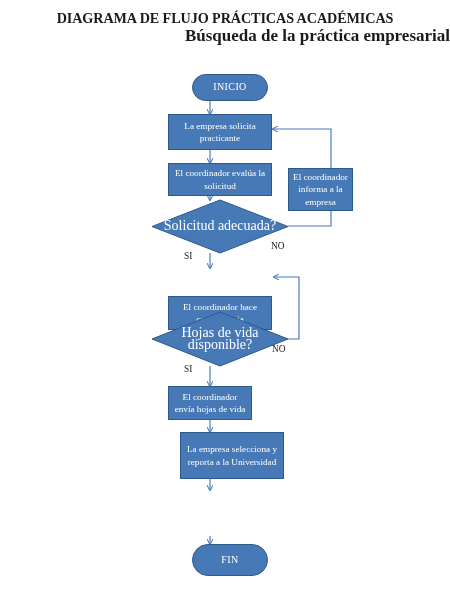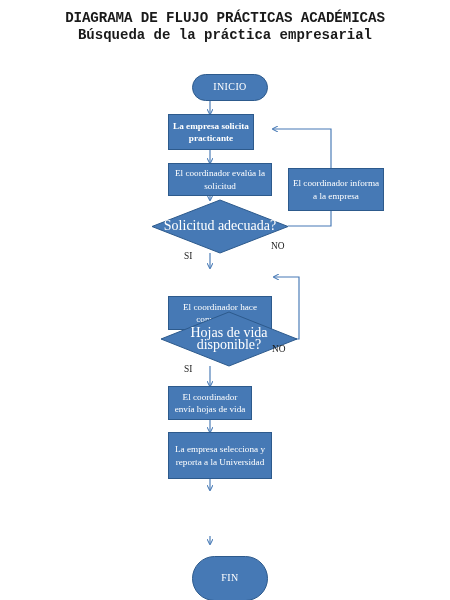--- a/index.html
+++ b/index.html
@@ -14,32 +14,33 @@
     overflow: hidden;
     font-family: "Liberation Serif", serif;
   }
 
   .title-block {
     position: absolute;
     left: 0;
     top: 10px;
     width: 450px;
     text-align: center;
-    font-family: Liberation Mono, monospace;
+    font-family: Liberation Serif, serif;
     font-weight: bold;
     color: #1a1a1a;
   }
   .title-line1 {
     font-size: 14.2px;
     letter-spacing: -0.1px;
     line-height: 17px;
   }
   .title-line2 {
-    font-size: 14px;
+    font-size: 17px;
     line-height: 17px;
+    text-align: right;
   }
 
   .canvas {
     position: absolute;
     left: 0;
     top: 0;
     width: 450px;
     height: 600px;
   }
 
@@ -130,60 +131,60 @@
       <path d="M 288 226 L 331 226 L 331 129 L 273 129"></path>
       <path d="M 311 194 L 311 170"></path>
       <path d="M 288 339 L 299 339 L 299 277 L 274 277"></path>
     </g>
   </svg>
 
   <div class="node terminal" style="left:192px; top:74px; width:76px; height:27px;">
     <span>INICIO</span>
   </div>
 
-  <div class="node" style="left:168px; top:114px; width:86px; height:36px;font-weight:bold;">
+  <div class="node" style="left:168px; top:114px; width:104px; height:36px;">
     <span>La empresa solicita practicante</span>
   </div>
 
   <div class="node" style="left:168px; top:163px; width:104px; height:33px;">
     <span>El coordinador evalúa la solicitud</span>
   </div>
 
   <div class="diamond-wrap" style="left:152px; top:200px; width:136px; height:53px;">
     <svg width="136" height="53" viewBox="0 0 136 53">
       <polygon points="68,0 136,26.5 68,53 0,26.5" fill="#4679b5" stroke="#2d5a8c" stroke-width="1"></polygon>
     </svg>
     <div class="diamond-label">Solicitud adecuada?</div>
   </div>
 
-  <div class="node" style="left:288px; top:168px; width:96px; height:43px;">
+  <div class="node" style="left:288px; top:168px; width:65px; height:43px;">
     <span>El coordinador informa a  la empresa</span>
   </div>
 
   <div class="node" style="left:168px; top:268px; width:104px; height:34px;margin-top:28px;">
     <span>El coordinador hace convocatoria</span>
   </div>
 
-  <div class="diamond-wrap" style="left:161px; top:312px; width:136px; height:54px;">
+  <div class="diamond-wrap" style="left:152px; top:312px; width:136px; height:54px;">
     <svg width="136" height="54" viewBox="0 0 136 54">
       <polygon points="68,0 136,27 68,54 0,27" fill="#4679b5" stroke="#2d5a8c" stroke-width="1"></polygon>
     </svg>
     <div class="diamond-label">Hojas de vida disponible?</div>
   </div>
 
   <div class="node" style="left:168px; top:386px; width:84px; height:34px;">
     <span>El coordinador envía hojas de vida</span>
   </div>
 
-  <div class="node" style="left:168px; top:432px; width:104px; height:47px;">
+  <div class="node" style="left:180px; top:432px; width:104px; height:47px;">
     <span>La empresa selecciona y reporta a la Universidad</span>
   </div>
 
 
-  <div class="node terminal" style="left:192px; top:544px; width:76px; height:45px;margin-top:12px;">
+  <div class="node terminal" style="left:192px; top:544px; width:76px; height:32px;">
     <span>FIN</span>
   </div>
 
   <div class="edge-label" style="left:184px; top:251px;">SI</div>
   <div class="edge-label" style="left:271px; top:241px;">NO</div>
   <div class="edge-label" style="left:184px; top:364px;">SI</div>
   <div class="edge-label" style="left:272px; top:344px;">NO</div>
 
 </div>
 

